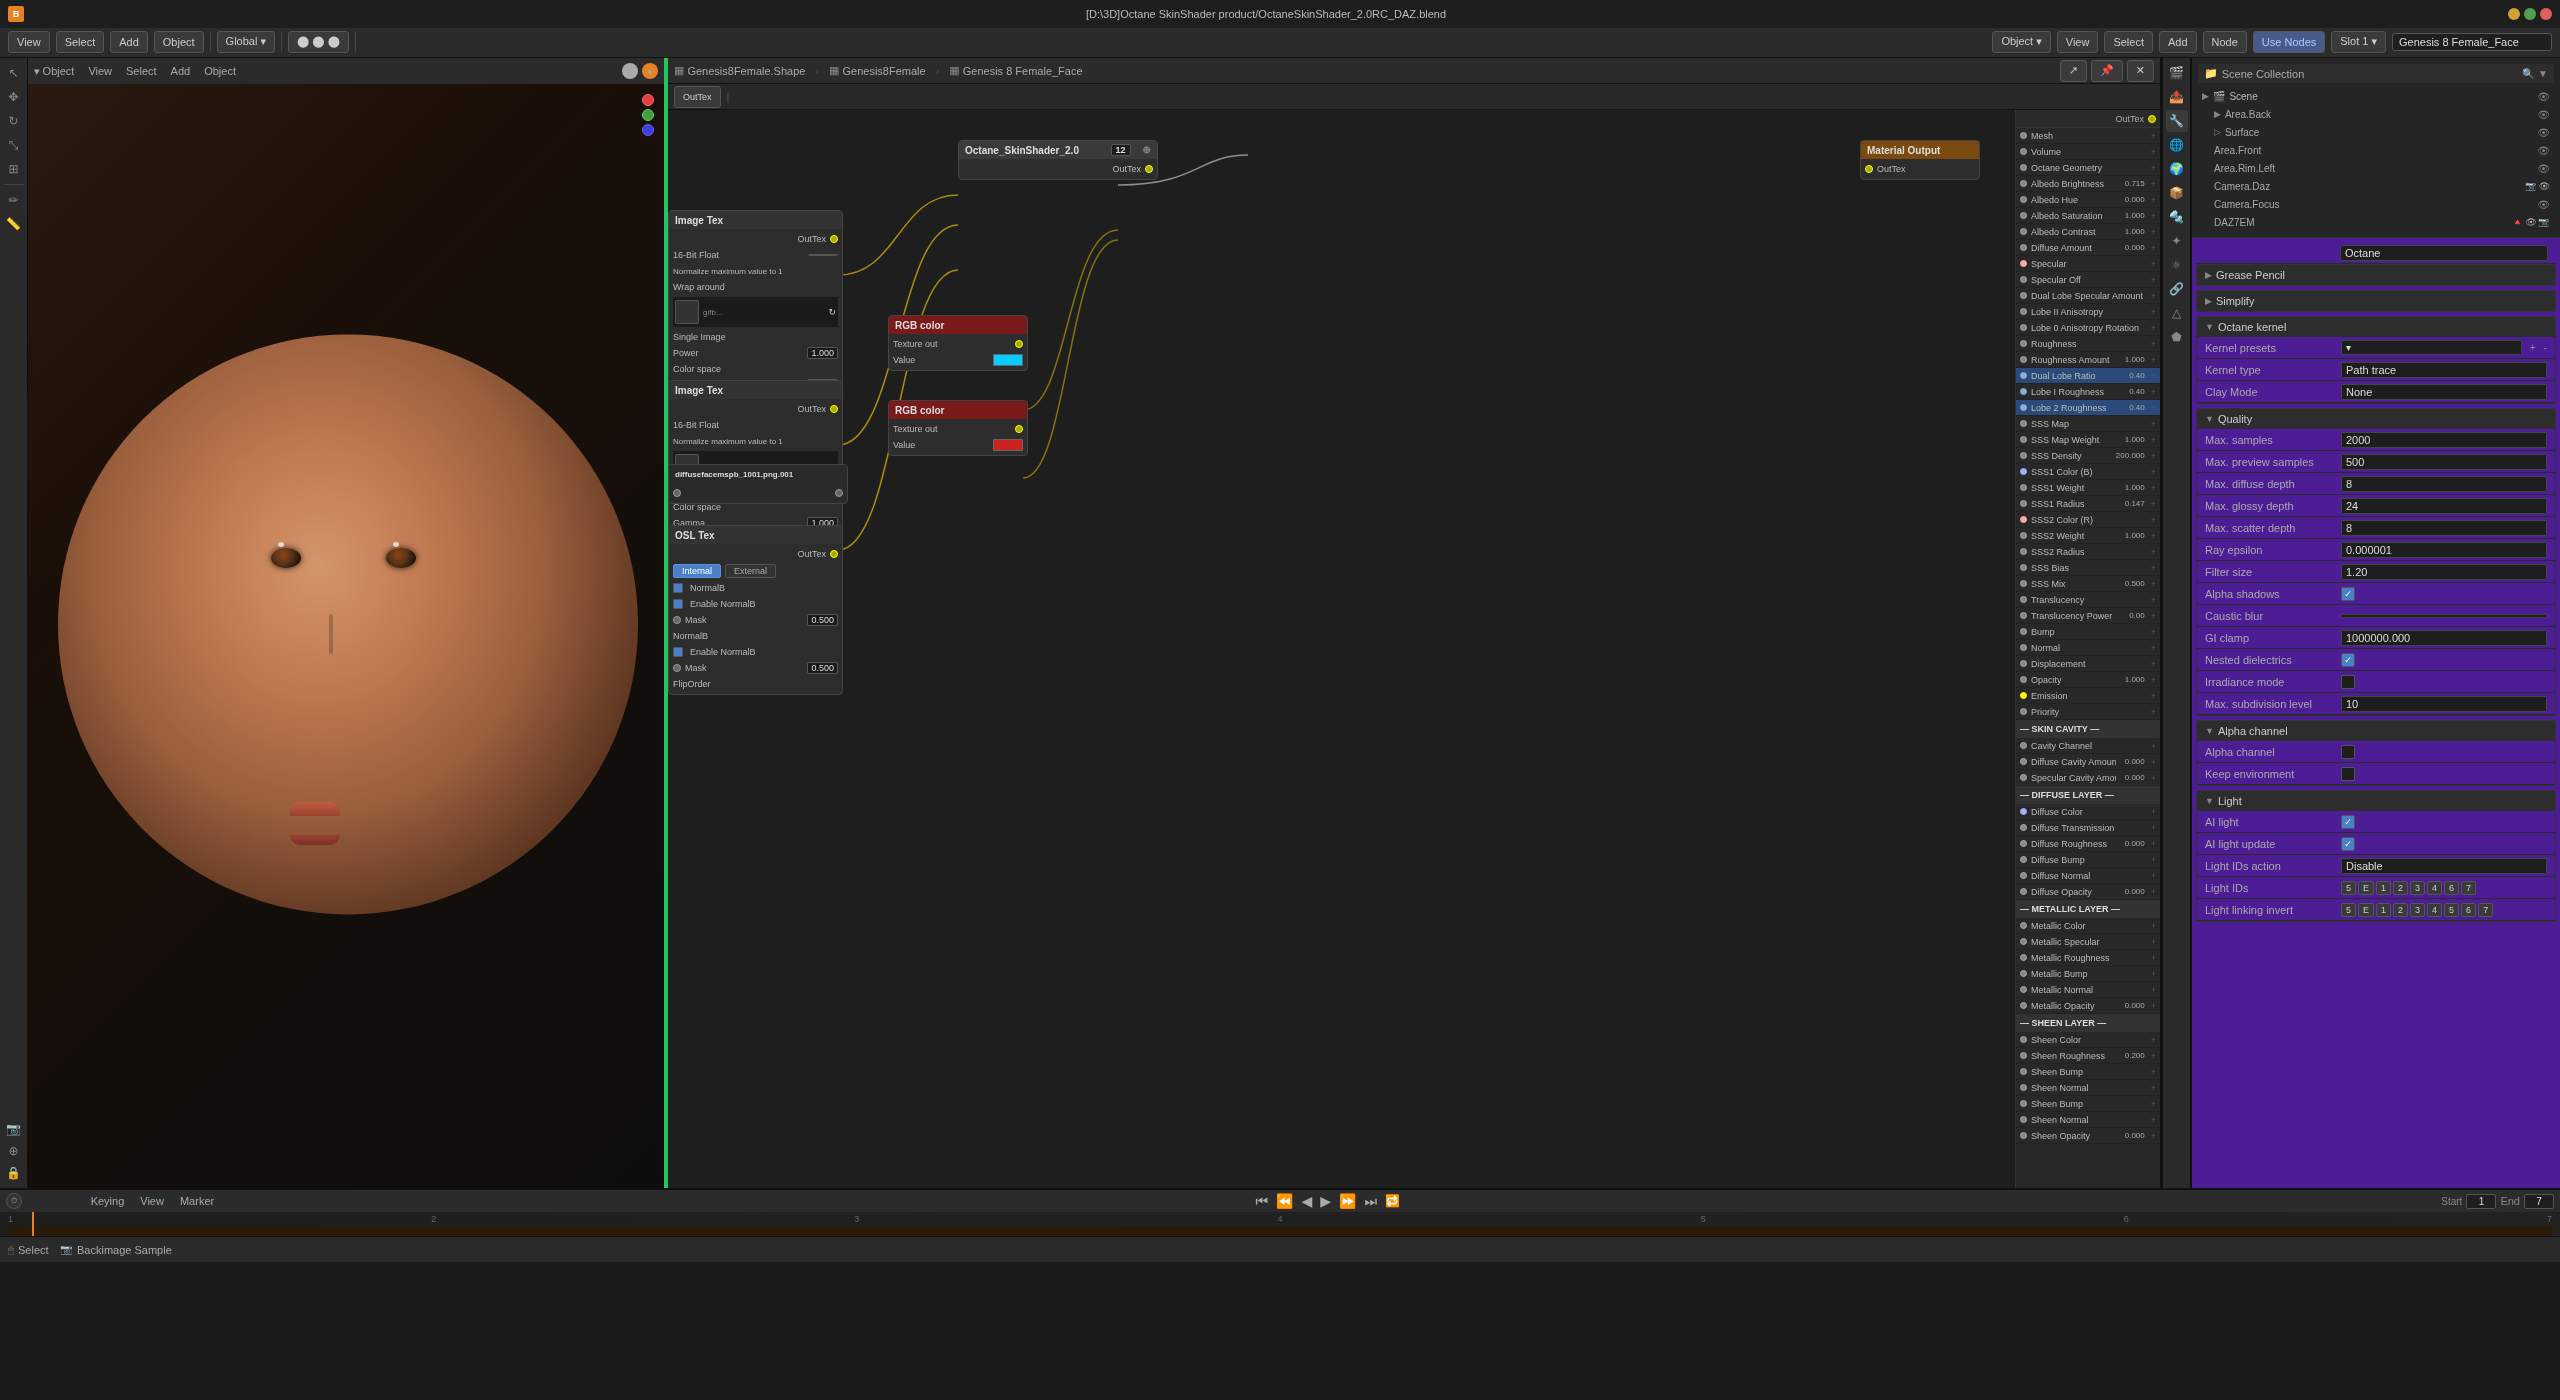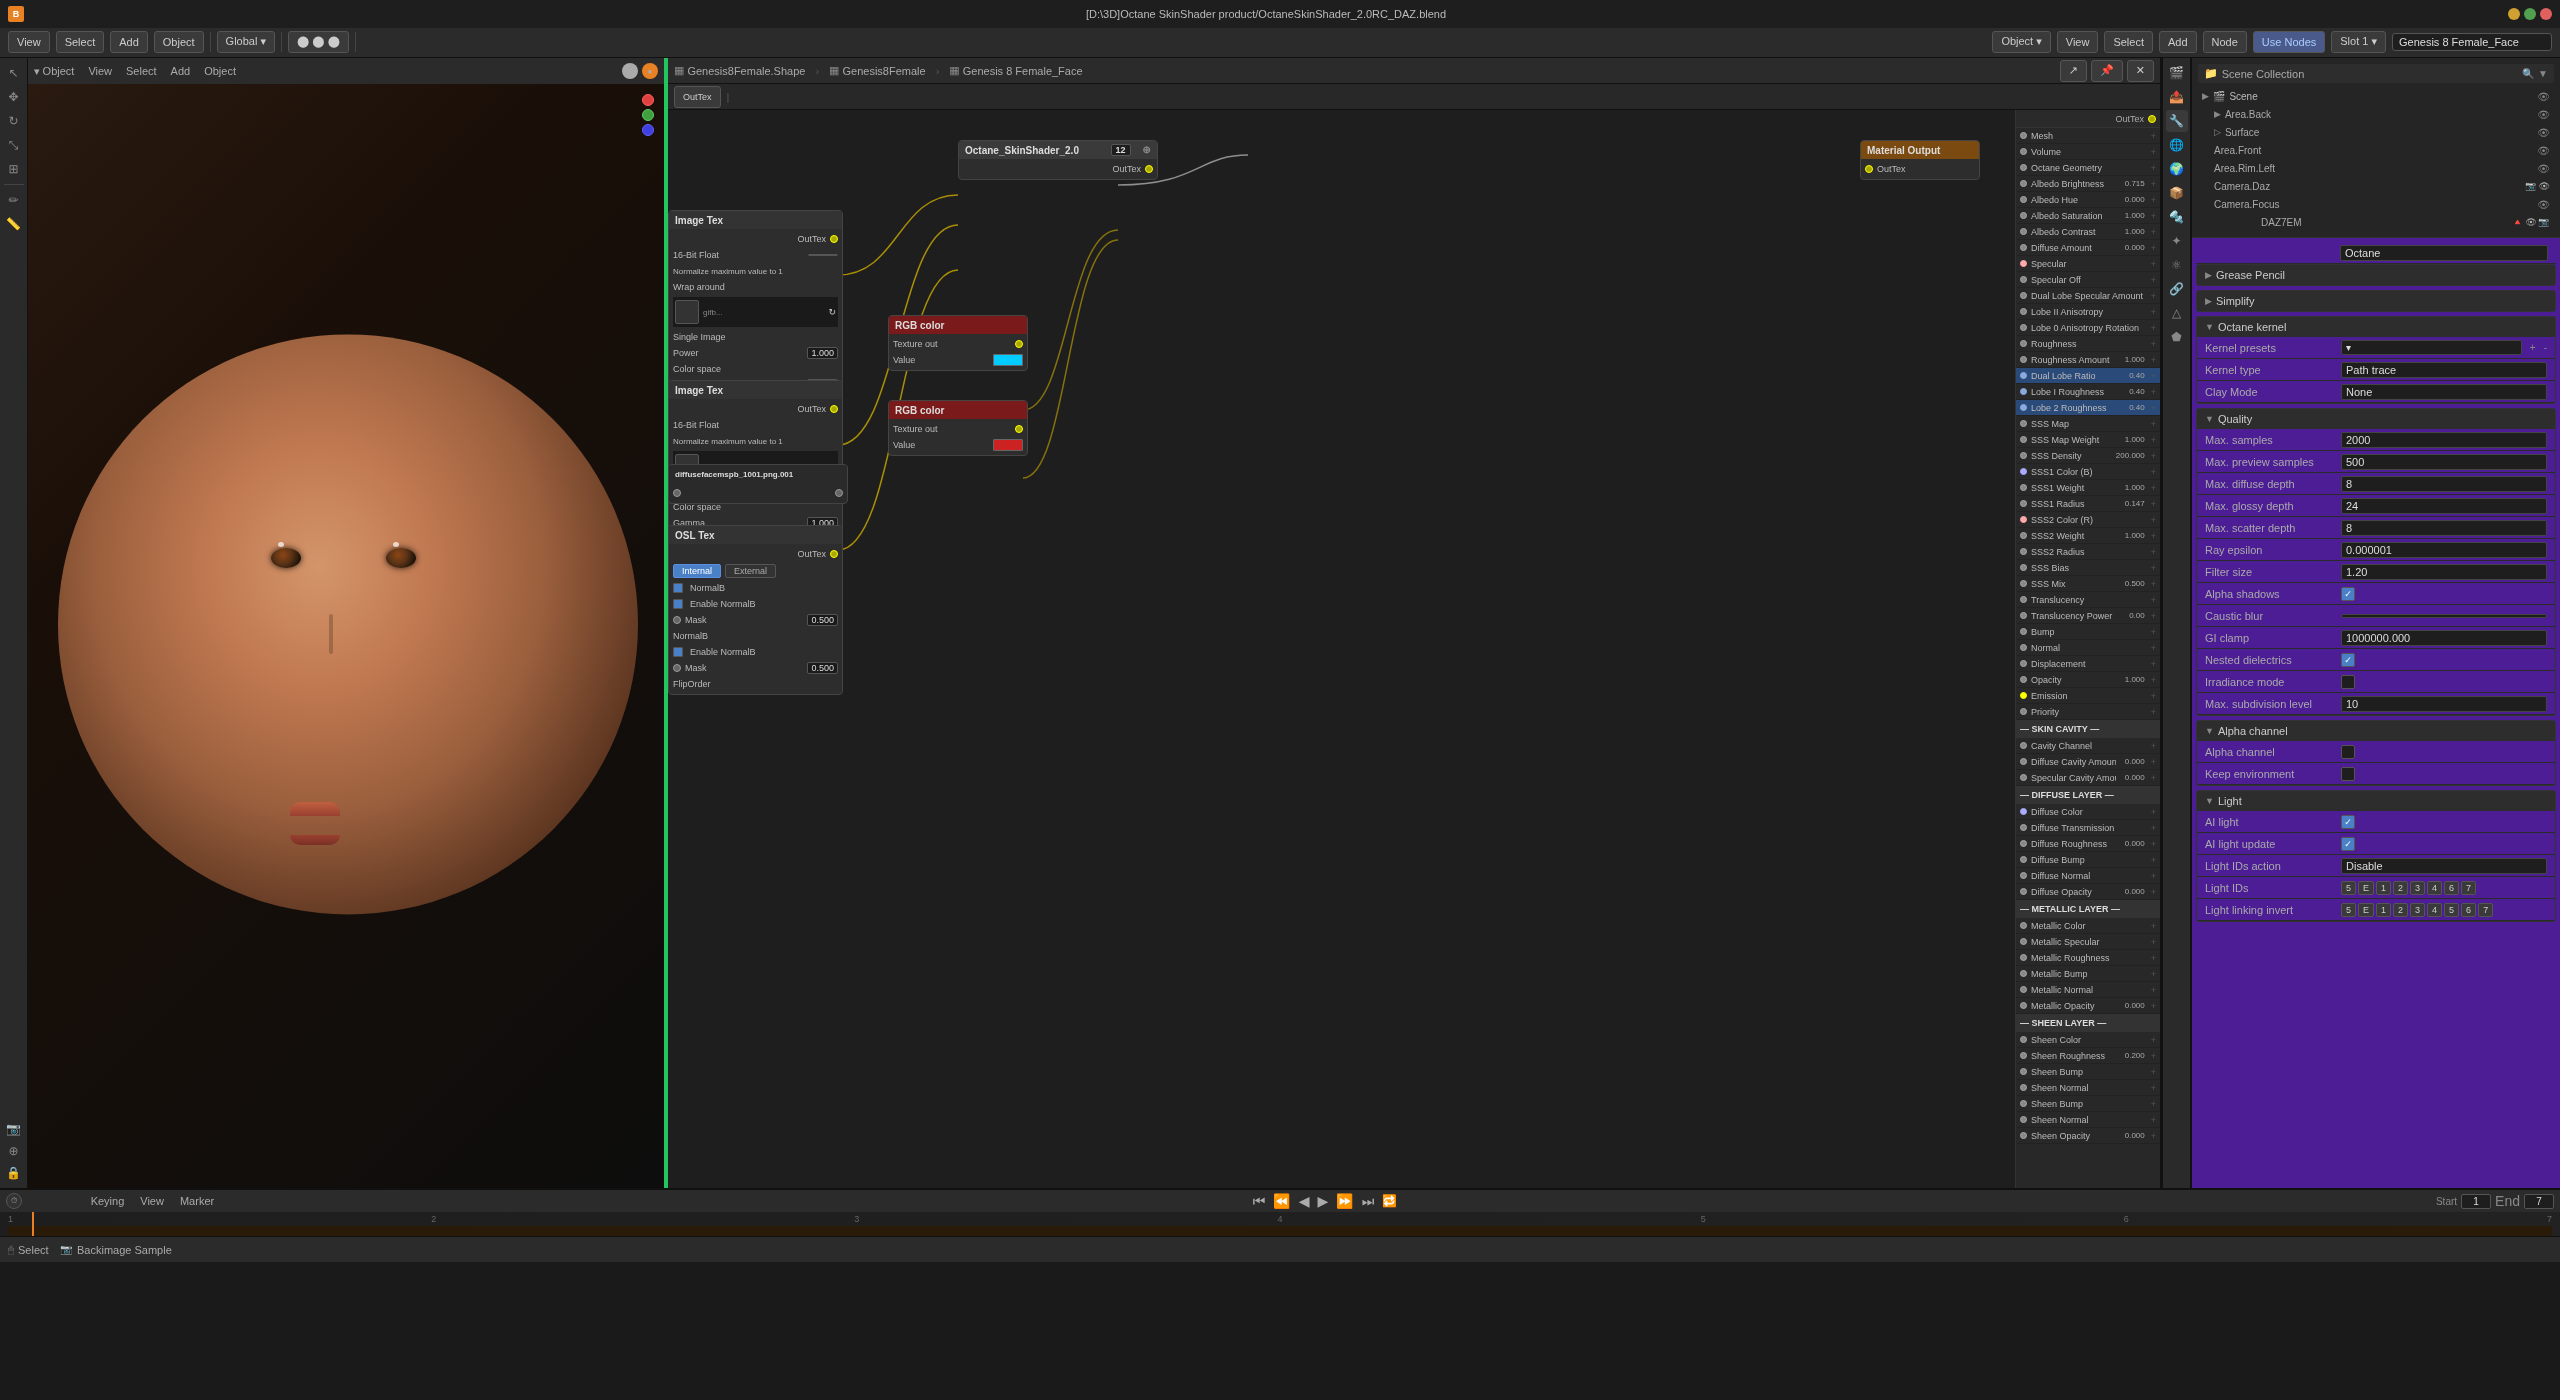--- a/index.html
+++ b/index.html
@@ -1197,21 +1197,21 @@
         <div style="display:flex;gap:2px;margin-left:auto;">
           <span style="font-size:9px;cursor:pointer;">📷</span>
           <span style="font-size:9px;cursor:pointer;">👁</span>
         </div>
       </div>
       <div class="scene-item indented">
         <span style="color:#aaa;">Camera.Focus</span>
         <span class="eye-icon" style="margin-left:auto;">👁</span>
       </div>
       <div class="scene-item indented">
-        <span style="color:#aaa;margin-left:47px;">DAZ7EM</span>
+        <span style="color:#aaa;">DAZ7EM</span>
         <div style="display:flex;gap:2px;margin-left:auto;">
           <span style="font-size:9px;cursor:pointer;">🔺</span>
           <span style="font-size:9px;cursor:pointer;">👁</span>
           <span style="font-size:9px;cursor:pointer;">📷</span>
         </div>
       </div>
     </div>
 
     <div id="properties-panel">
 
@@ -1391,21 +1391,21 @@
       <div style="cursor:pointer;font-size:14px;">⏪</div>
       <div style="cursor:pointer;font-size:14px;">◀</div>
       <div style="cursor:pointer;font-size:14px;">▶</div>
       <div style="cursor:pointer;font-size:14px;">⏩</div>
       <div style="cursor:pointer;font-size:14px;">⏭</div>
       <div style="cursor:pointer;font-size:12px;">🔁</div>
     </div>
     <div style="margin-left:auto;display:flex;align-items:center;gap:4px;">
       <span style="color:#888;font-size:10px;">Start</span>
       <div style="background:#1e1e1e;border:1px solid #555;border-radius:2px;padding:1px 4px;color:#ddd;font-size:10px;width:30px;text-align:center;">1</div>
-      <span style="color:#888;font-size:14px;">End</span>
+      <span style="color:#888;font-size:11px;">End</span>
       <div style="background:#1e1e1e;border:1px solid #555;border-radius:2px;padding:1px 4px;color:#ddd;font-size:10px;width:30px;text-align:center;">7</div>
     </div>
   </div>
   <div id="timeline-body">
     <div style="position:absolute;top:0;left:0;right:0;bottom:0;background:linear-gradient(90deg, #1e1e1e 0%, #222 100%);">
 
       <div style="display:flex;justify-content:space-between;padding:0 8px;color:#666;font-size:9px;height:14px;align-items:center;">
         <span>1</span>
         <span>2</span>
         <span>3</span>

